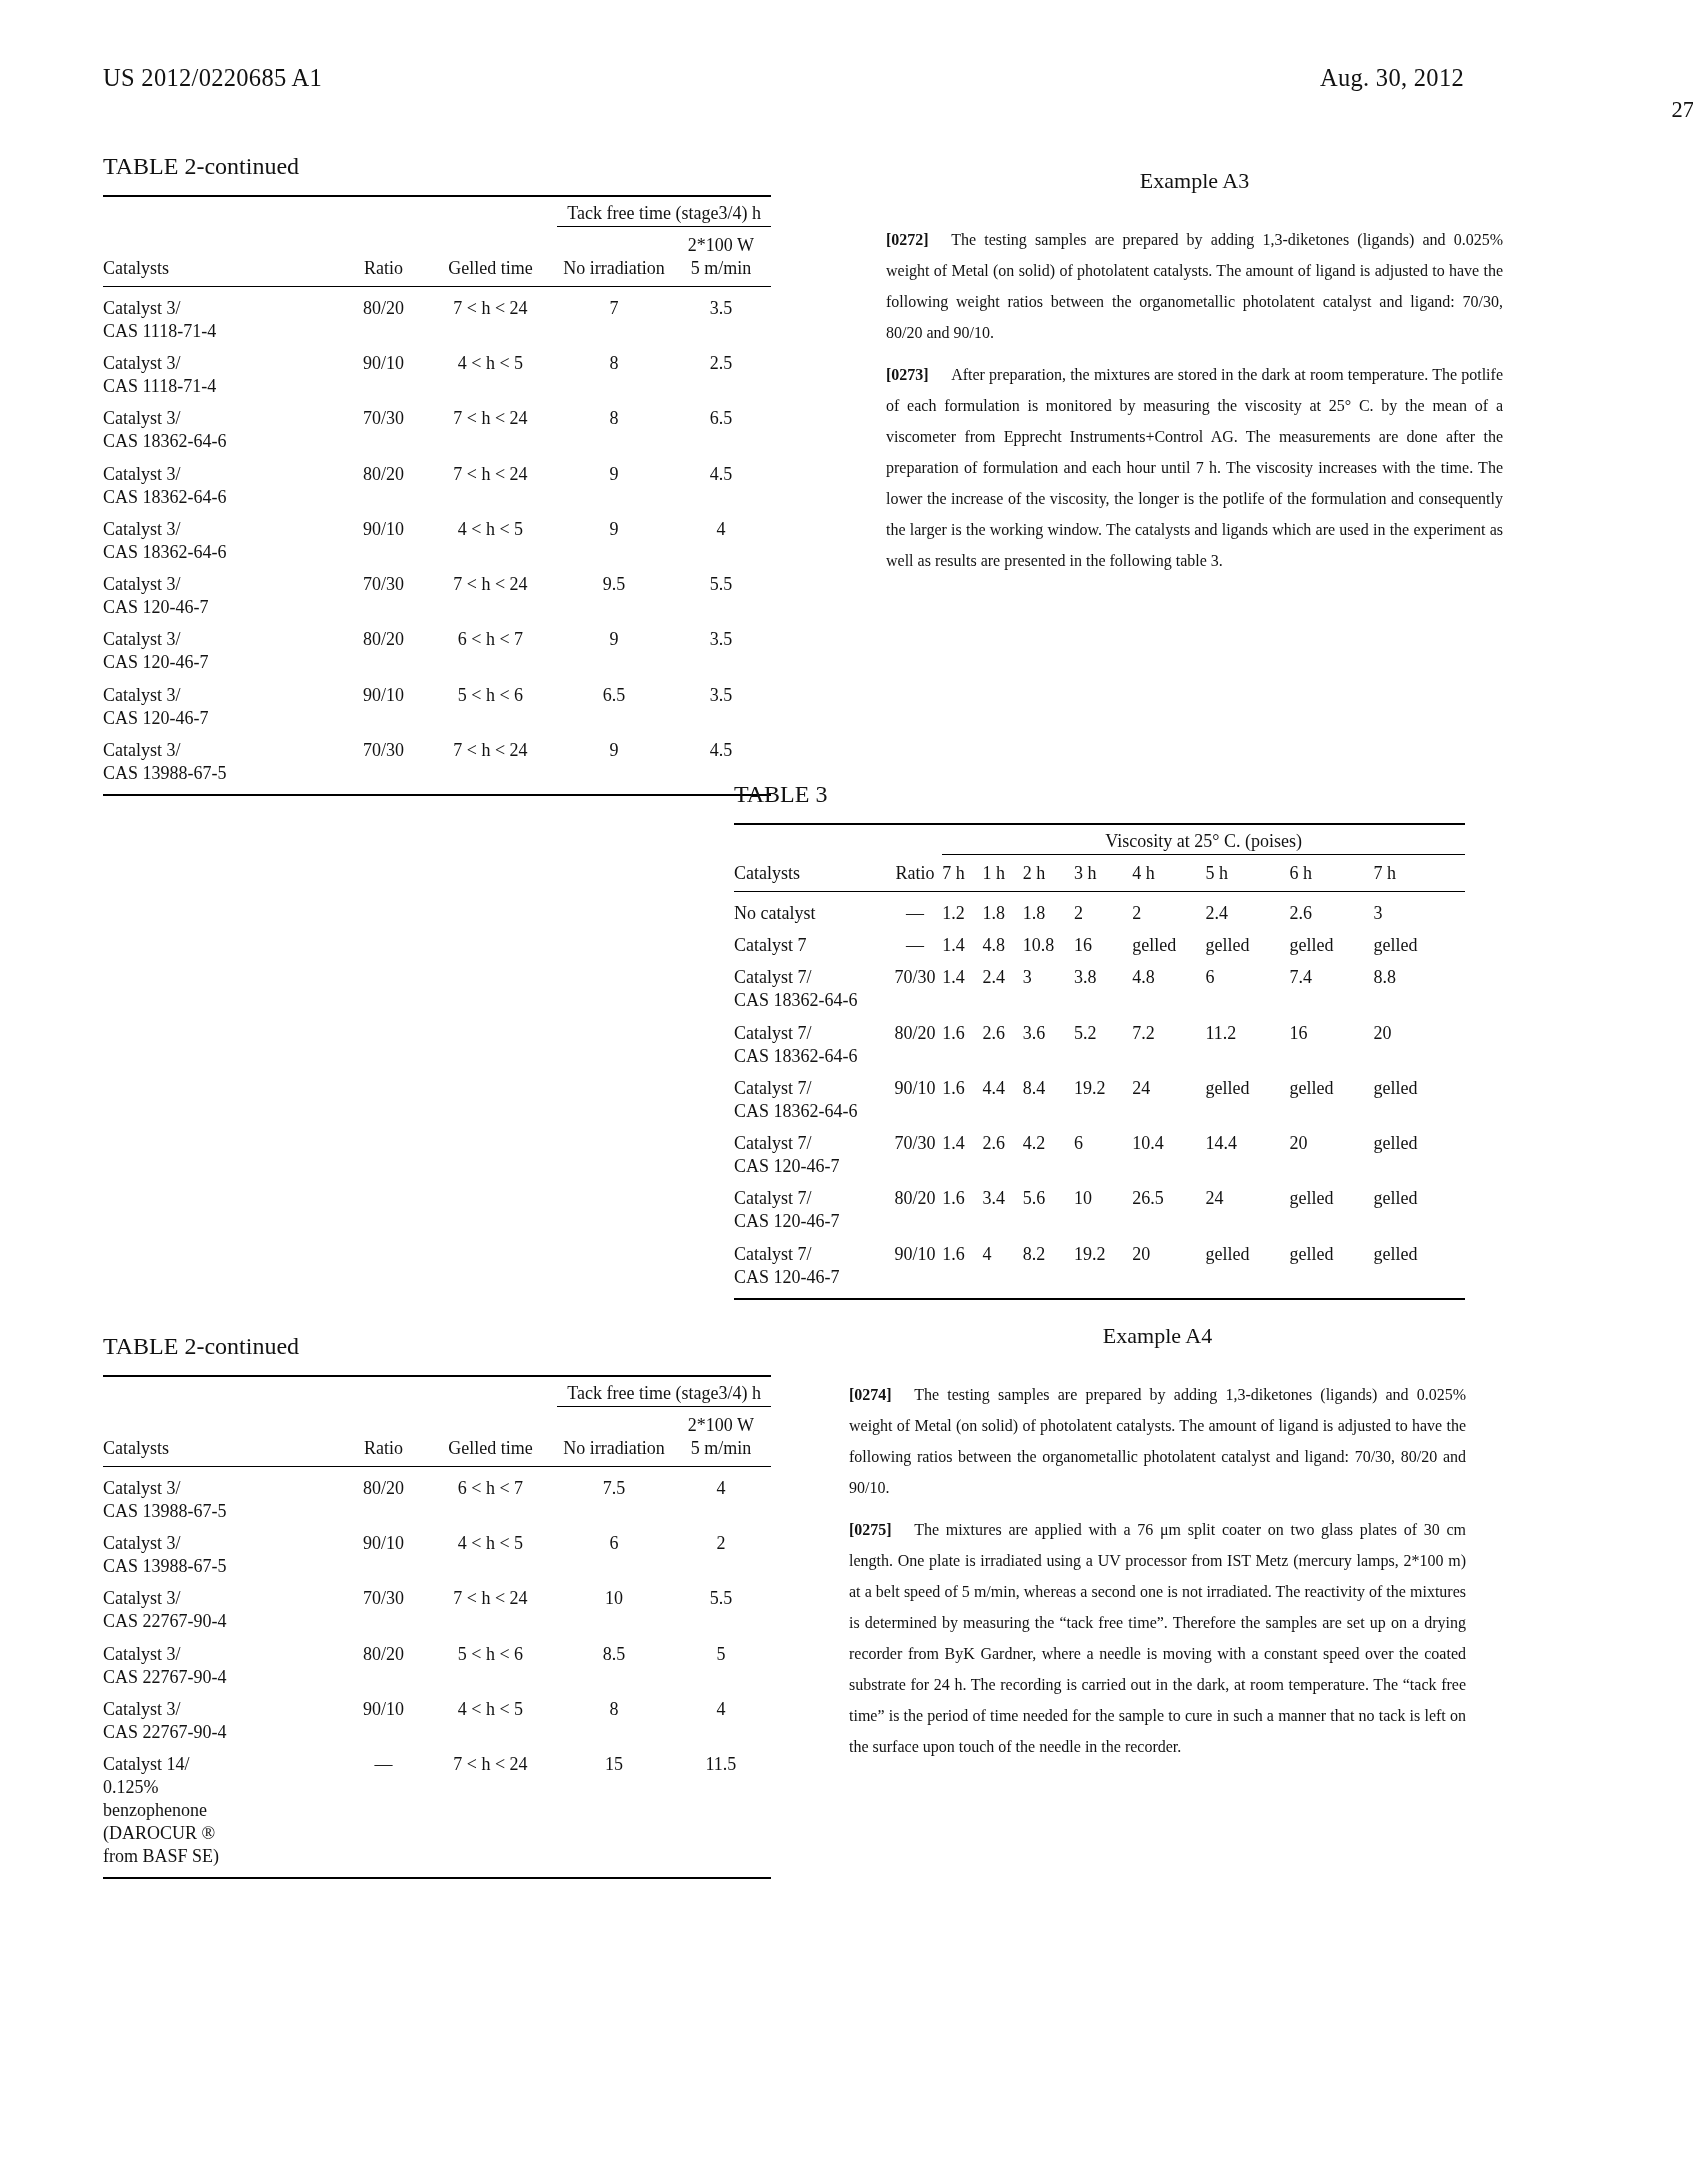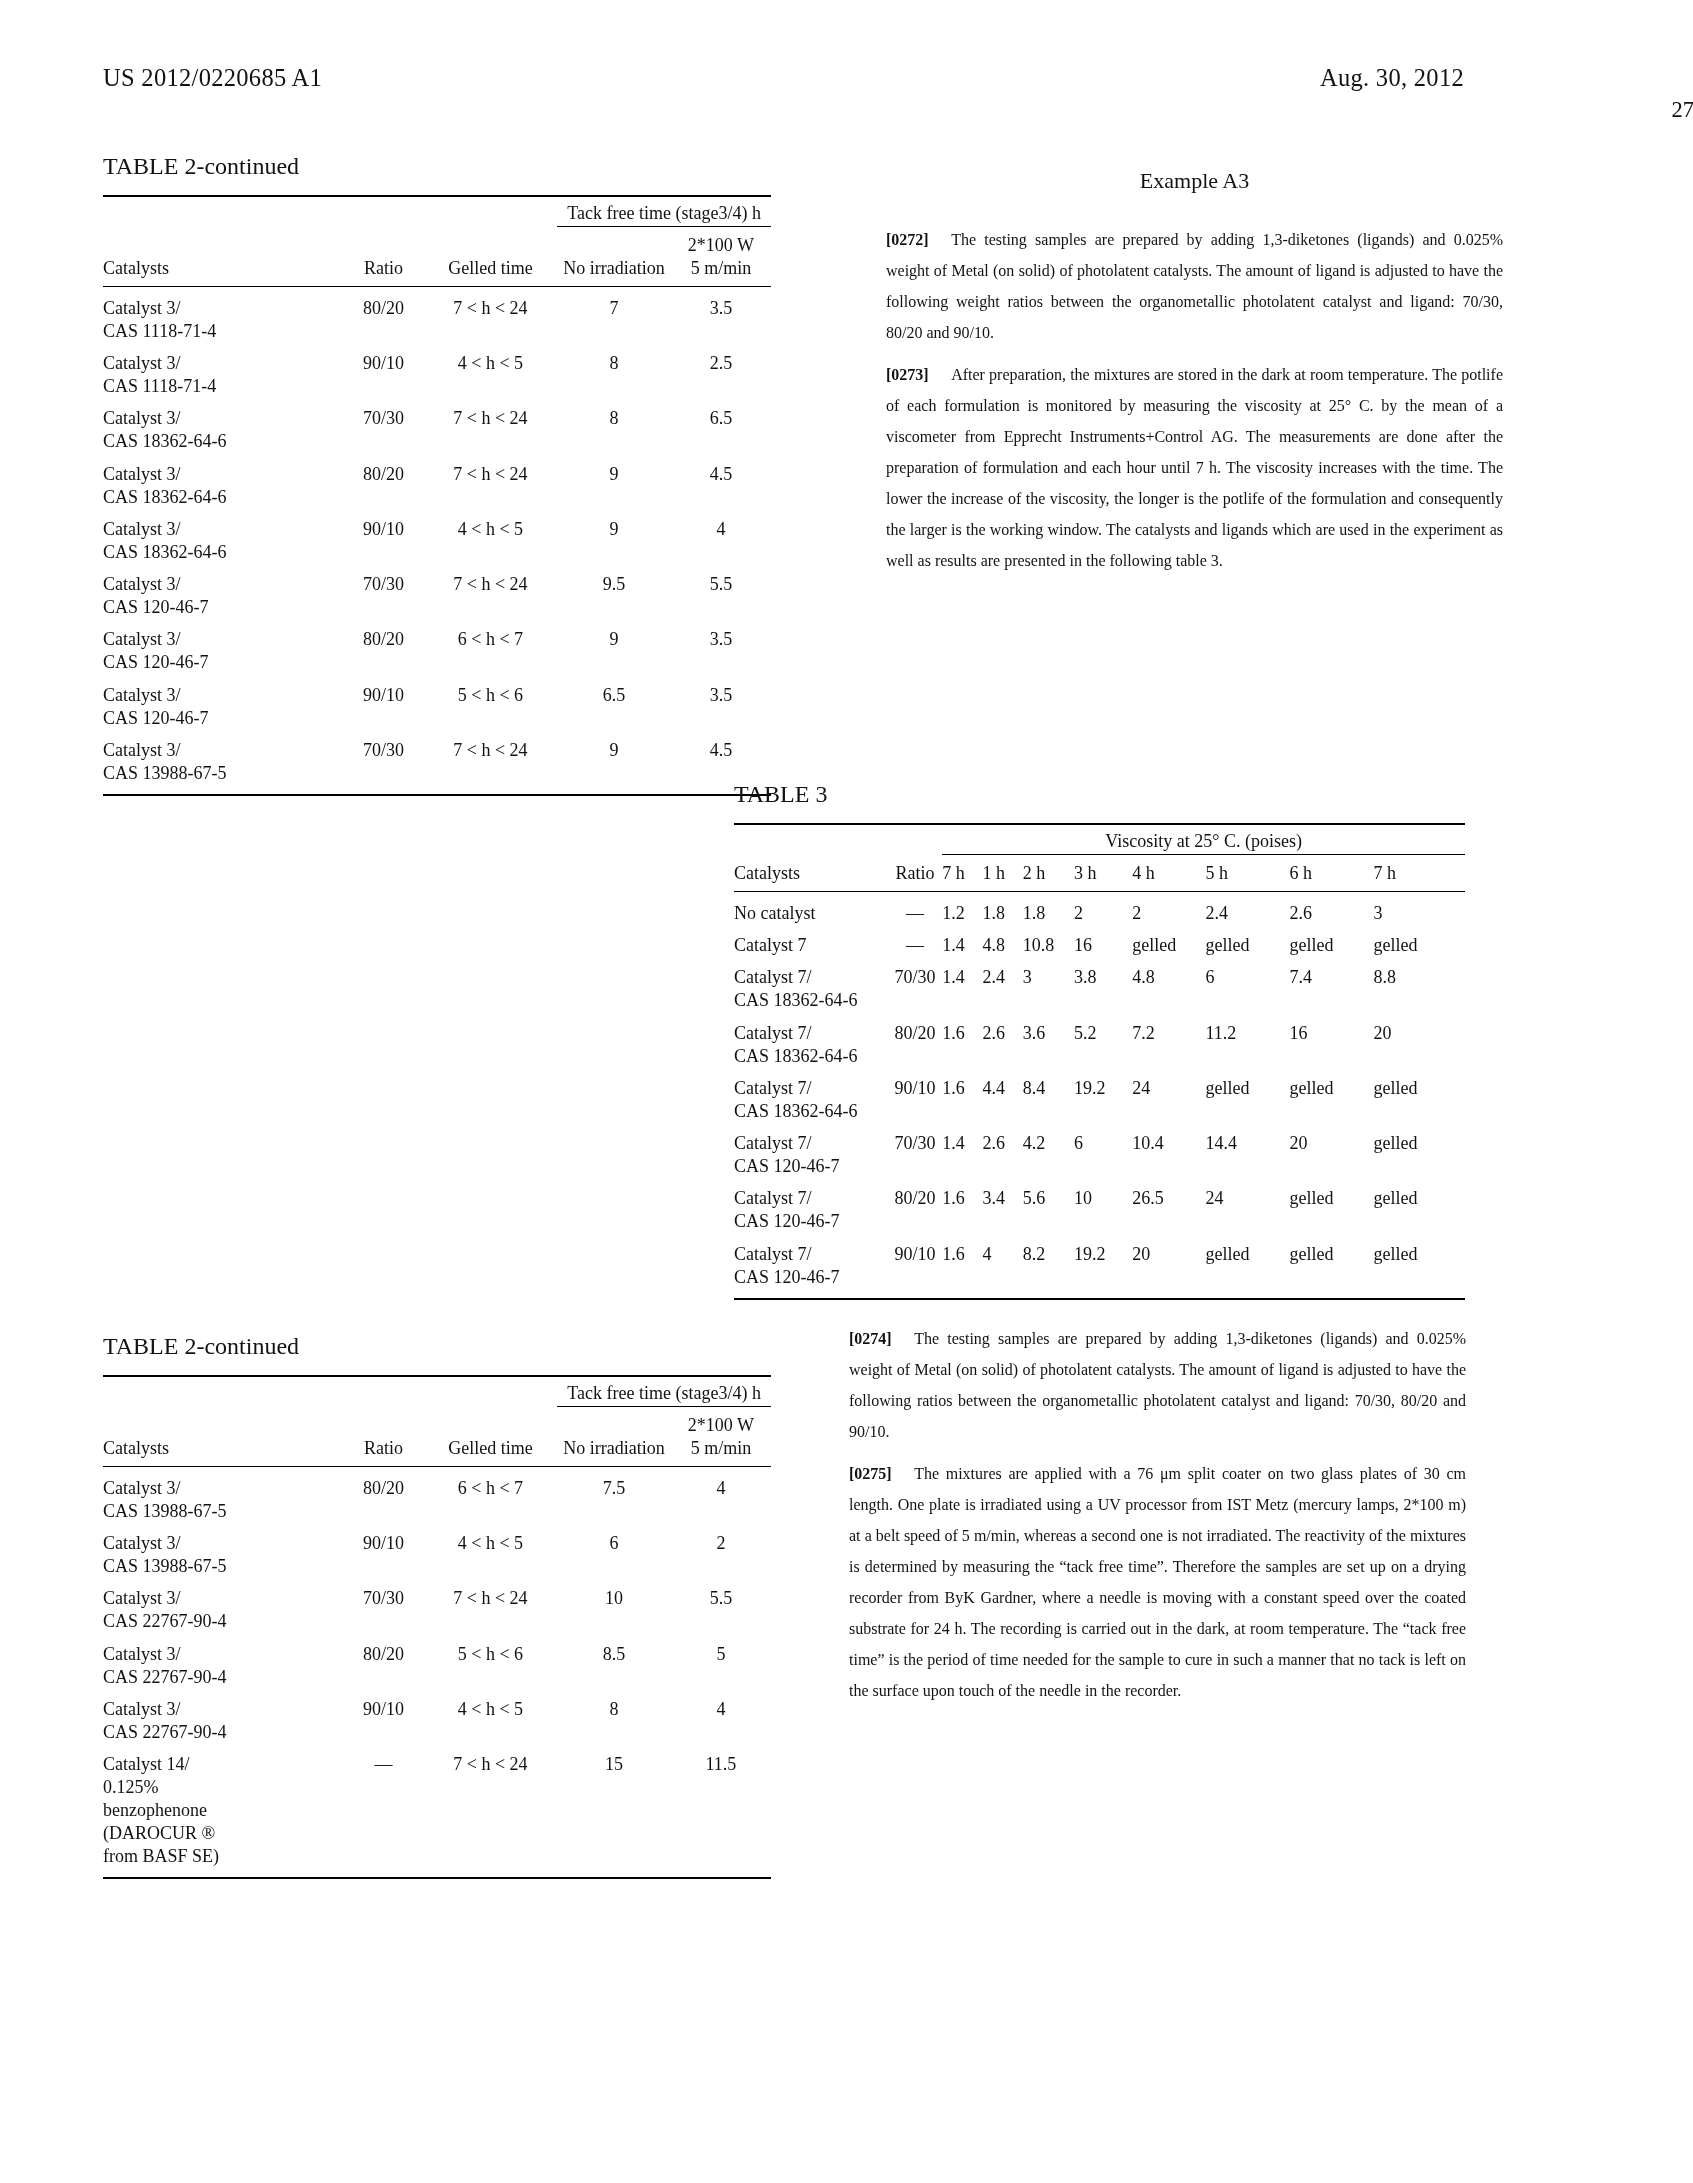--- a/index.html
+++ b/index.html
@@ -286,20 +286,21 @@
             <td class="left">20</td>
             <td class="left">gelled</td>
             <td class="left">gelled</td>
             <td class="left">gelled</td>
           </tr>
         </tbody>
     </table>
   </div>
 
   <div class="ex-block" id="example-a4">
+    <div class="ex-heading">Example A4</div>
     <p class="body"><span class="ptag">[0274]</span><span>The testing samples are prepared by adding 1,3-diketones (ligands) and 0.025% weight of Metal (on solid) of photolatent catalysts. The amount of ligand is adjusted to have the following ratios between the organometallic photolatent catalyst and ligand: 70/30, 80/20 and 90/10.</span></p>
     <p class="body"><span class="ptag">[0275]</span><span>The mixtures are applied with a 76 μm split coater on two glass plates of 30 cm length. One plate is irradiated using a UV processor from IST Metz (mercury lamps, 2*100 m) at a belt speed of 5 m/min, whereas a second one is not irradiated. The reactivity of the mixtures is determined by measuring the “tack free time”. Therefore the samples are set up on a drying recorder from ByK Gardner, where a needle is moving with a constant speed over the coated substrate for 24 h. The recording is carried out in the dark, at room temperature. The “tack free time” is the period of time needed for the sample to cure in such a manner that no tack is left on the surface upon touch of the needle in the recorder.</span></p>
   </div>
 
   <div class="tbl-block" id="table2b-block">
     <div class="table-title">TABLE 2-continued</div>
     <table id="table2b-el">
       <colgroup>
         <col style="width:36%">
           <col style="width:12%">

